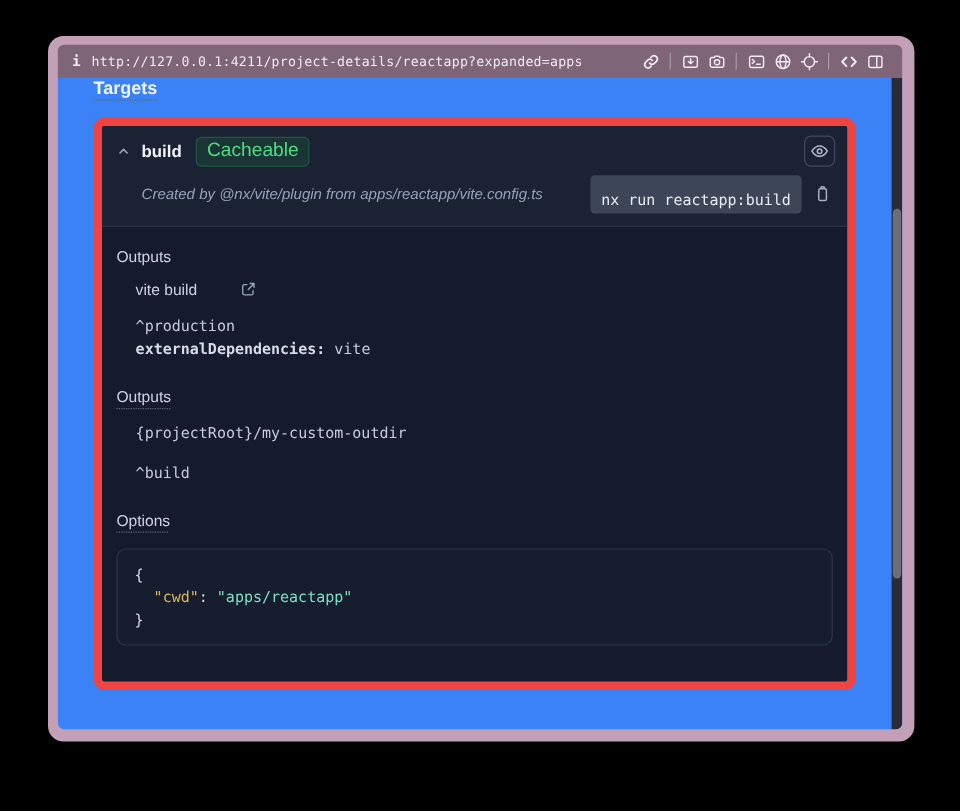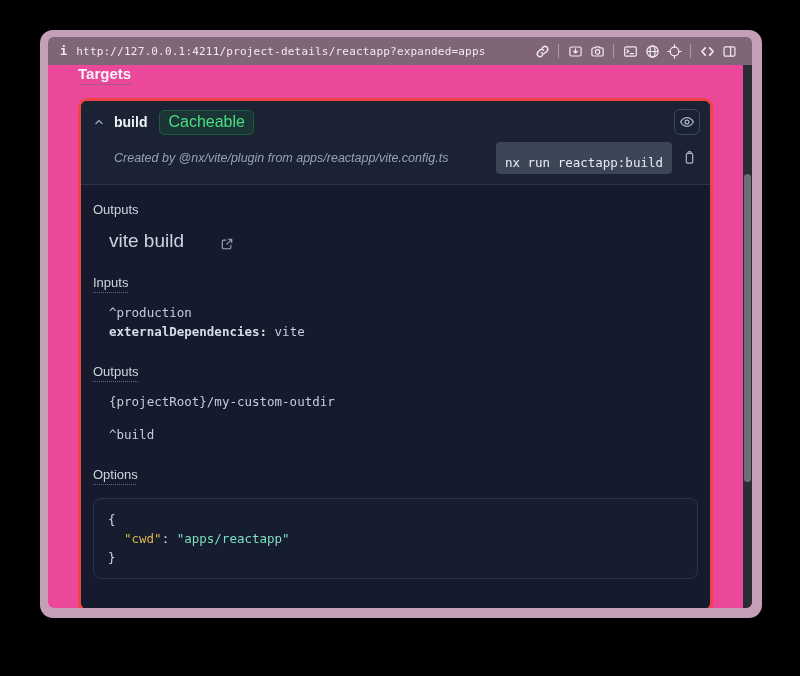--- a/index.html
+++ b/index.html
@@ -20,28 +20,28 @@
                 margin-right:9px; }
   .url { font-family:"DejaVu Sans Mono", monospace; font-size:11px; letter-spacing:.2px;
          white-space:nowrap; overflow:hidden; flex:0 1 auto; }
   .tb-spacer { flex:1; }
   .tb-btn { width:22px; height:22px; display:flex; align-items:center; justify-content:center;
             color:#f3e9f1; border-radius:4px; flex:0 0 auto; }
   .tb-btn svg { width:15px; height:15px; }
   .tb-div { width:1px; height:14px; background:rgba(255,255,255,.35); margin:0 5px; flex:0 0 auto; }
 
   
-  .content { flex:1; background:#ec4899; position:relative; overflow:hidden; }
+  .content { flex:1; background:#3b82f6; position:relative; overflow:hidden; }
   .content-pad { padding:0 39px 0 30px; }
 
   .page-title { display:inline-block; margin-top:-3px; color:#f1f5f9; font-size:15px; font-weight:700;
                 text-decoration:underline dotted #5b6b82 1px; text-underline-offset:5px; }
 
   
-  .card { border:3px solid #ef4444; border-radius:9px; background:#151b2c; overflow:hidden; }
+  .card { border:7px solid #ef4444; border-radius:9px; background:#151b2c; overflow:hidden; }
   .card.build { margin-top:15px; }
   .card-header { background:#1b2233; padding:8px 10px 10px 12px; }
   .hdr-row { display:flex; align-items:center; }
   .hdr-row + .hdr-row { margin-top:7px; }
   .chev { color:#94a3b8; width:12px; height:12px; margin-right:9px; flex:0 0 auto; }
   .target-name { color:#f1f5f9; font-size:14px; font-weight:700; }
   .badge { margin-left:12px; font-size:16px; color:#4ade80; background:rgba(34,197,94,.12);
            border:1px solid #166t534; border:1px solid #1c5c3c; border-radius:5px; padding:2px 8px 3px; }
   .eye-btn { margin-left:auto; width:26px; height:26px; border:1px solid #3e4a5f; border-radius:6px;
              display:flex; align-items:center; justify-content:center; color:#aab6c8; background:transparent; }
@@ -50,21 +50,21 @@
   .chip { margin-left:auto; background:#3d4657; border-radius:4px; padding:13px 9px 4px;
           font-family:"DejaVu Sans Mono", monospace; font-size:12.5px; color:#e7ecf3; white-space:nowrap; }
   .copy-btn { margin:0 2px 0 10px; color:#a8b3c5; width:16px; height:16px; flex:0 0 auto; }
   .copy-btn svg { width:15px; height:15px; }
   .divider { height:1px; background:#2c3548; }
 
   .card-body { padding:0 12px 30px 12px; }
   .sect-h { color:#cbd5e1; font-size:13px; font-weight:500; margin-top:23px; display:block; }
   .sect-h.first { margin-top:17px; }
   .sect-h .dotted { text-decoration:underline dotted #5b6b82 1px; text-underline-offset:5px; }
-  .sect-val { margin:13px 0 0 16px; color:#cbd5e1; font-size:19px; display:flex; align-items:center;gap:28px; }
+  .sect-val { margin:13px 0 0 16px; color:#cbd5e1; font-size:13px; display:flex; align-items:flex-start;gap:28px; }
   .ext-link { color:#9aa7ba; margin-left:8px; width:14px; height:14px; }
   .ext-link svg { width:14px; height:14px; }
   .mono-list { margin:14px 0 0 16px; font-family:"DejaVu Sans Mono", monospace;
                font-size:12.5px; color:#c3cddb; line-height:18.5px; }
   .mono-bold { font-weight:700; color:#d5dde8;text-align:right; }
 
   .code-block { margin-top:16px; border:1px solid #2c3548; border-radius:8px; background:#161d2f;
                 padding:11px 14px; font-family:"DejaVu Sans Mono", monospace; font-size:12.5px;
                 line-height:19px; color:#d3dae4; white-space:pre; }
   .tok-key { color:#e0b74f; }
@@ -178,21 +178,20 @@
             <div class="sect-val">
               <span>vite build</span>
               <span class="ext-link">
                 <svg viewBox="0 0 16 16" fill="none" stroke="currentColor" stroke-width="1.3" stroke-linecap="round" stroke-linejoin="round">
                   <path d="M6.6 3.6H4.2a1.6 1.6 0 0 0-1.6 1.6v6.6a1.6 1.6 0 0 0 1.6 1.6h6.6a1.6 1.6 0 0 0 1.6-1.6V9.4"></path>
                   <path d="M9.6 2.6h3.8v3.8M13 3 7.8 8.2"></path>
                 </svg>
               </span>
             </div>
 
-            <span class="sect-h"><span class="dotted">Inputs</span></span>
             <div class="mono-list">
               <div>^production</div>
               <div><span class="mono-bold">externalDependencies:</span> <span>vite</span></div>
             </div>
 
             <span class="sect-h"><span class="dotted">Outputs</span></span>
             <div class="mono-list">
               <div>{projectRoot}/my-custom-outdir</div>
             </div>
 

